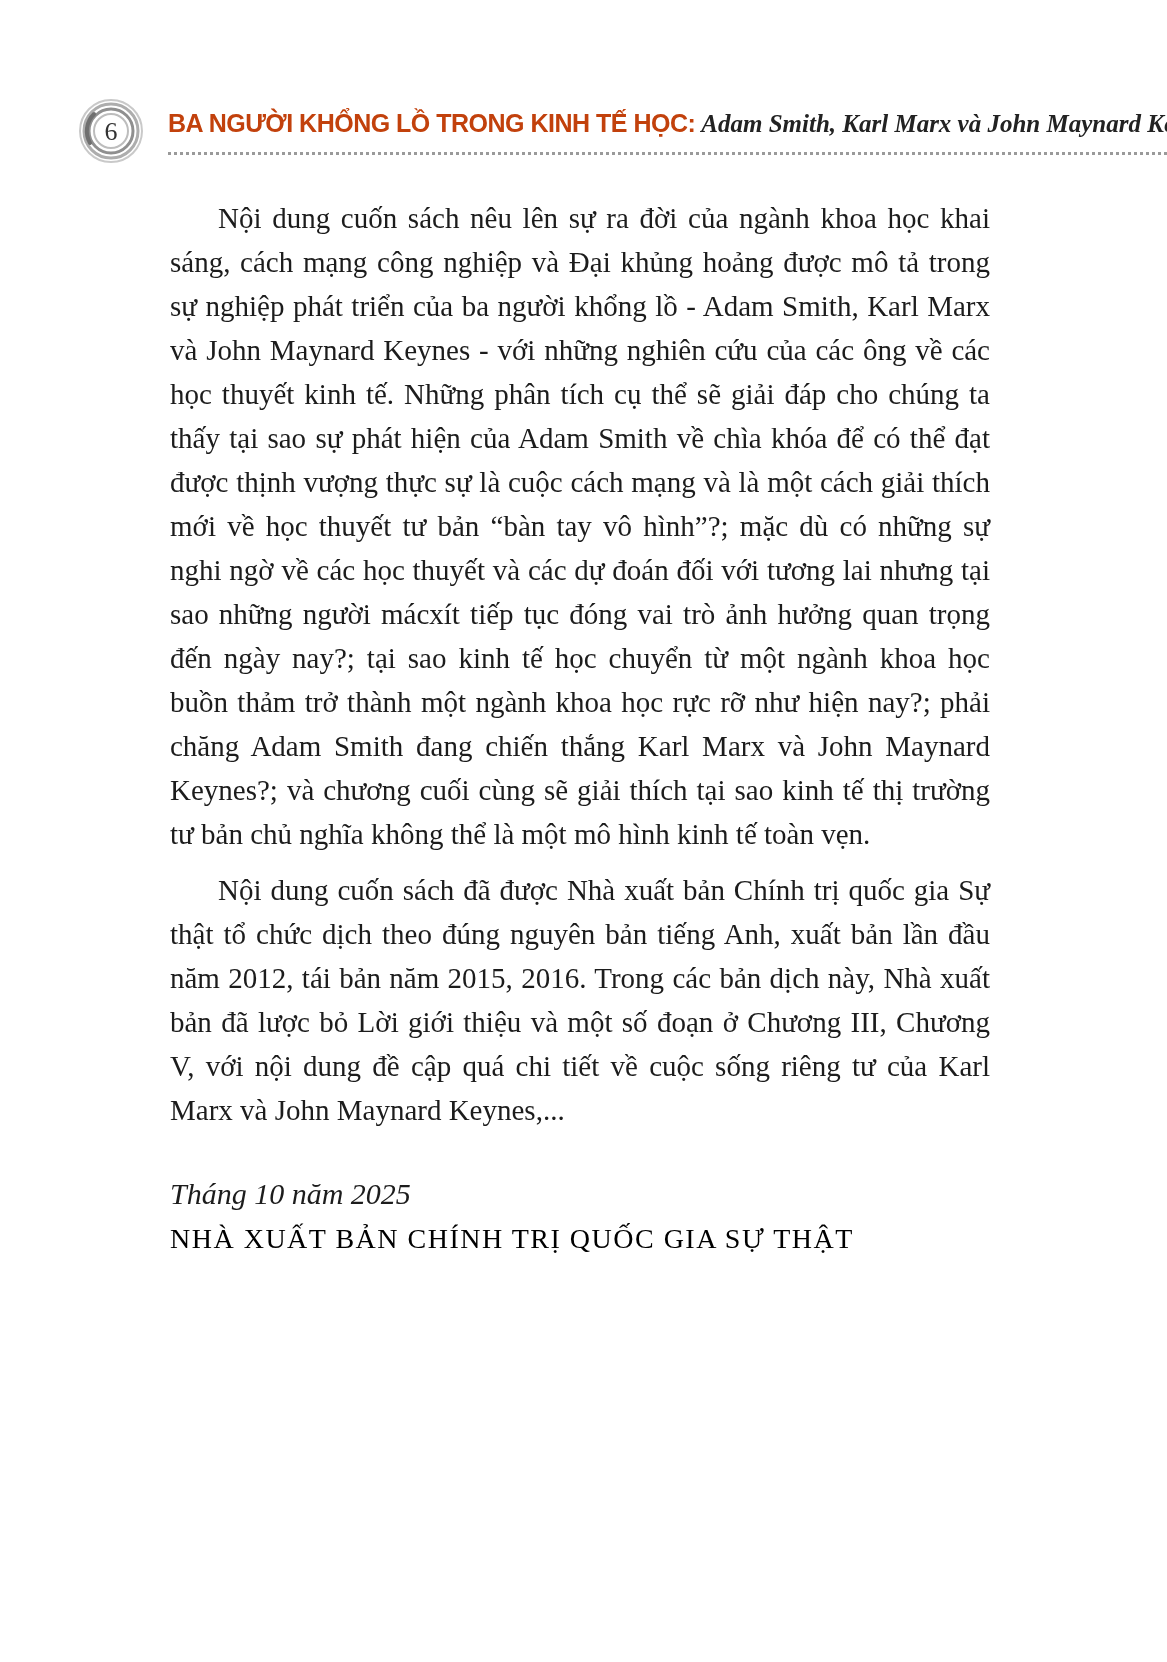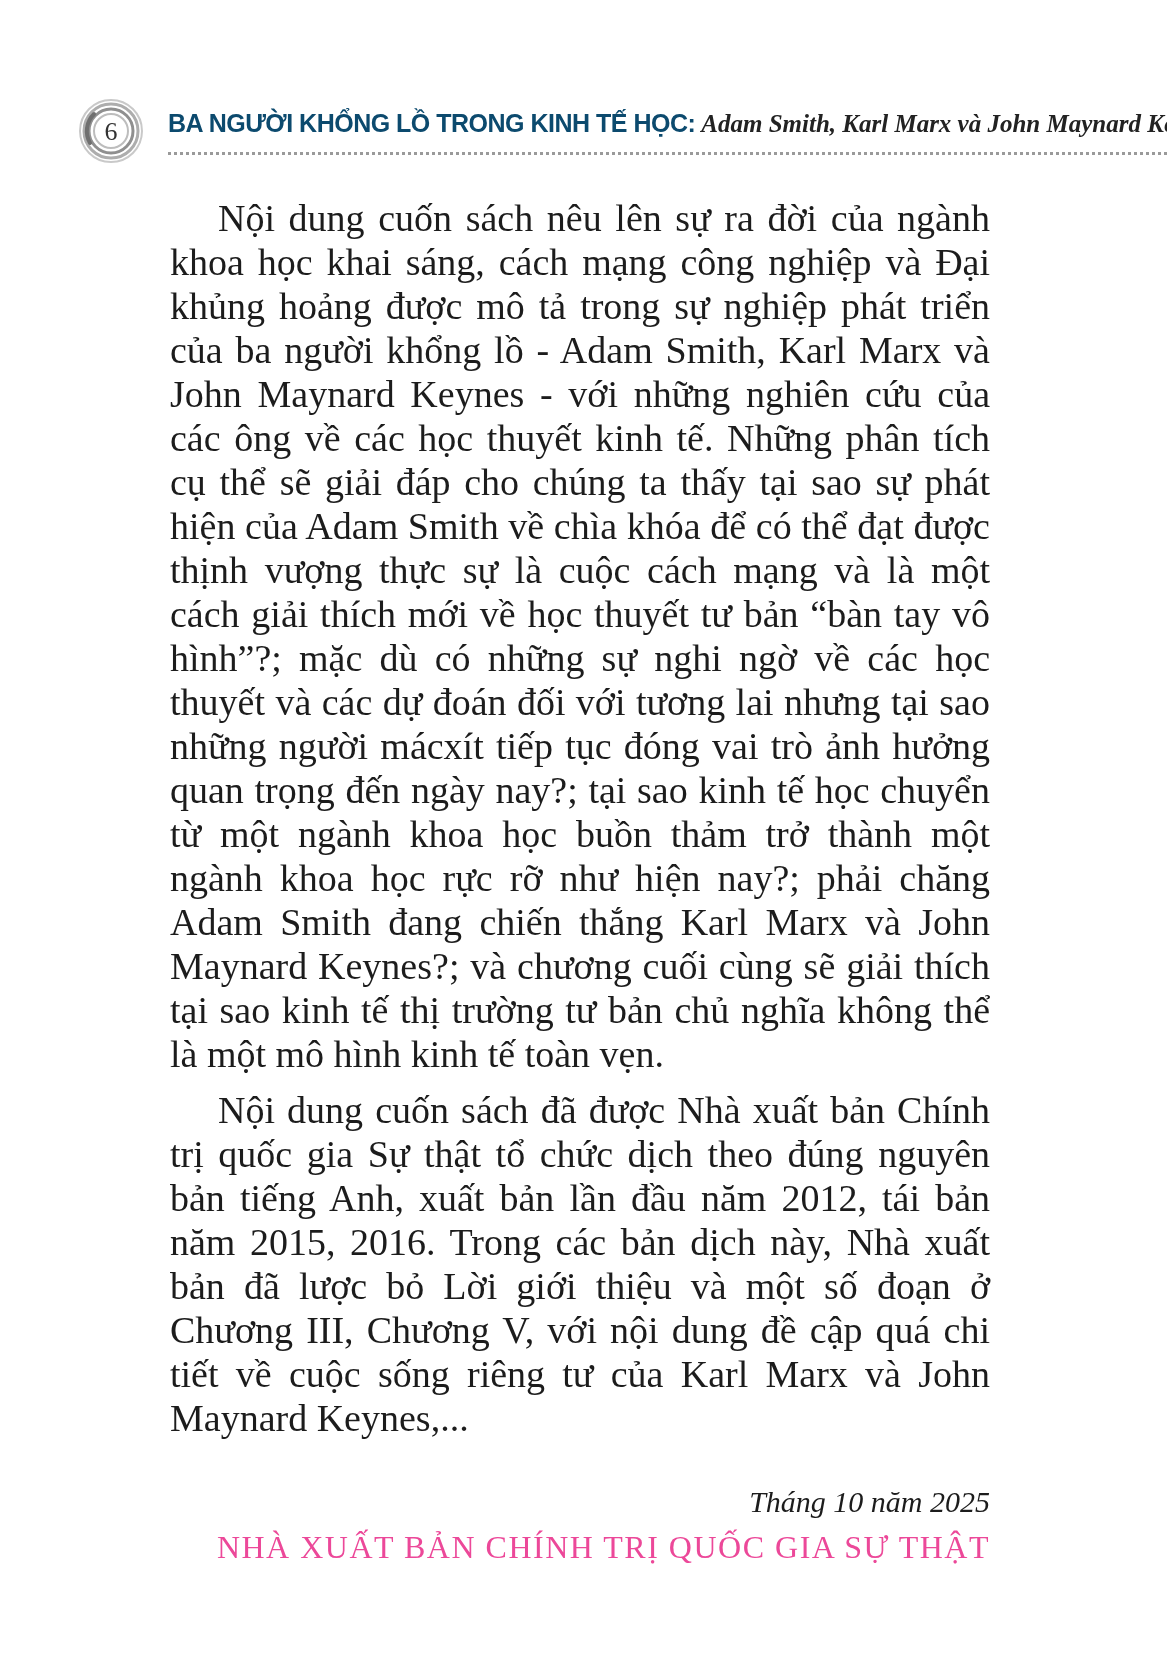--- a/index.html
+++ b/index.html
@@ -37,61 +37,61 @@
     padding: 14px 0 14px 0;
     border-bottom: 3px dotted #9a9a9a;
     line-height: 1.1;
     white-space: nowrap;
   }
   .header-title-bold {
     font-family: "Liberation Sans", sans-serif;
     font-weight: bold;
     font-size: 25px;
     letter-spacing: -0.5px;
-    color: #0c4a6e;
+    color: #c2410c;
   }
   .header-title-italic {
     font-family: "Liberation Serif", serif;
     font-style: italic;
     font-weight: bold;
     font-size: 25px;
     color: #222222;
     margin-left: 6px;
   }
 
   
   .content {
     position: absolute;
     top: 196px;
     left: 170px;
     width: 820px;
   }
   .content p {
-    font-size: 38px;
+    font-size: 29px;
     line-height: 44px;
     text-align: justify;
     text-indent: 48px;
     margin: 0 0 12px 0;
     color: #1c1c1c;
   }
   .closing-block {
     margin-top: 40px;
-    text-align: right;
+    text-align: left;
   }
   .date-line {
     font-style: italic;
     font-size: 30px;
     line-height: 44px;
     color: #1c1c1c;
   }
   .publisher-line {
-    font-size: 32px;
+    font-size: 28px;
     line-height: 46px;
     letter-spacing: 1.5px;
-    color: #ec4899;
+    color: #000000;
     white-space: nowrap;
   }
 </style>
 </head>
 <body>
 
 <div class="page-header">
 
   <div class="logo-wrap">
     <svg width="66" height="66" viewBox="0 0 66 66">

